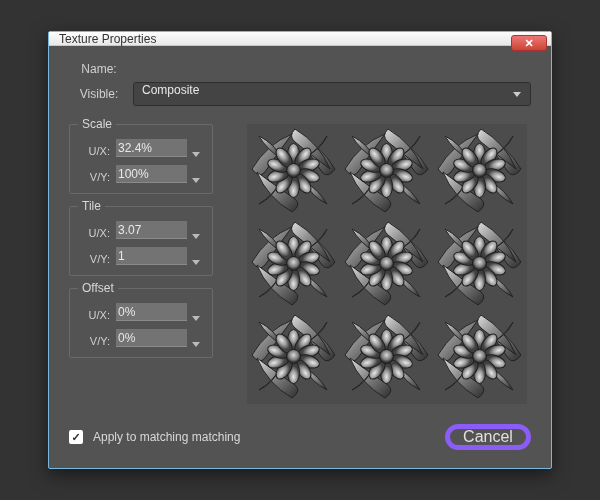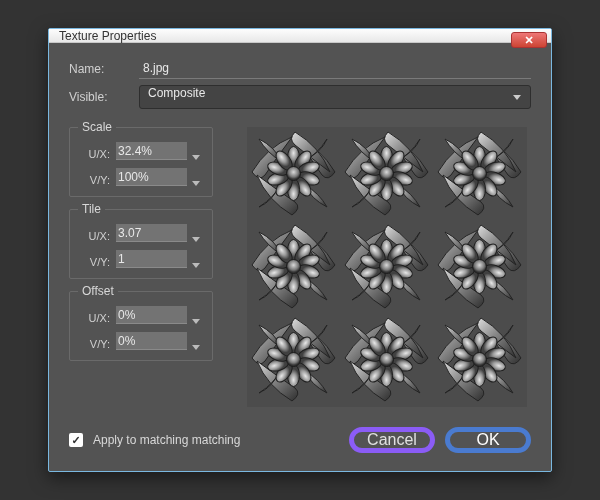--- a/index.html
+++ b/index.html
@@ -3,21 +3,21 @@
 <meta charset="utf-8">
 <style>
   * { box-sizing: border-box; margin: 0; padding: 0; font-family: -apple-system, "Segoe UI", Tahoma, sans-serif; }
   body { background: #333; width: 600px; height: 500px; overflow: hidden; display: flex; align-items: center; justify-content: center; }
   .dialog { width: 504px; background: #535353; border: 1px solid #7ab8e0; box-shadow: 0 6px 18px rgba(0,0,0,.5); border-radius: 2px; }
   .titlebar { height: 14px; background: linear-gradient(#fdfdfd,#e8e8e8); border-bottom: 1px solid #c8c8c8; display: flex; align-items: center; padding: 0 6px; position: relative; color: #333; font-size: 12px; }
   .titlebar .title { margin-left: 4px; }
   .close-btn { position: absolute; right: 4px; top: 3px; width: 36px; height: 16px; background: linear-gradient(#e77,#c43); border: 1px solid #a33; border-radius: 3px; display: flex; align-items: center; justify-content: center; color: #fff; font-size: 11px; font-weight: bold; cursor: pointer; }
   .body { padding: 16px 20px 18px; color: #d8d8d8; font-size: 12px; }
   .row { display: flex; align-items: center; margin-bottom: 6px; }
-  .row .lbl { width: 60px; text-align: left; margin-right: 10px; color: #d0d0d0; }
+  .row .lbl { width: 60px; text-align: center; margin-right: 4px; color: #d0d0d0; }
   .text-input { flex: 1; background: #535353; border: none; border-bottom: 1px solid #7a7a7a; color: #e8e8e8; font-size: 12px; height: 20px; padding: 2px 4px; outline: none; }
   .select { flex: 1; background: #444; border: 1px solid #2e2e2e; border-radius: 3px; color: #e8e8e8; height: 24px; padding: 0 24px 0 8px; position: relative; display: flex; align-items: flex-start; }
   .select::after { content: ""; position: absolute; right: 9px; top: 9px; width: 0; height: 0; border-left: 4px solid transparent; border-right: 4px solid transparent; border-top: 5px solid #ccc; }
   .main { display: flex; margin-top: 18px; gap: 34px; }
   .controls { width: 144px; display: flex; flex-direction: column; gap: 12px; }
   .group { border: 1px solid #6a6a6a; border-radius: 2px; padding: 8px 10px 10px; position: relative; }
   .group .gtitle { position: absolute; top: -8px; left: 8px; background: #535353; padding: 0 4px; color: #d8d8d8; font-size: 12px; }
   .grow { display: flex; align-items: flex-end; margin-top: 8px; }
   .grow:first-of-type { margin-top: 6px; }
   .grow .glbl { width: 30px; text-align: right; margin-right: 6px; color: #d0d0d0; font-size: 11px; }
@@ -39,21 +39,20 @@
   <div class="titlebar">
     <span class="title">Texture Properties</span>
     <div class="close-btn">
       <span>✕</span>
     </div>
   </div>
   <div class="body">
 
     <div class="row">
       <span class="lbl">Name:</span>
-      <div class="text-input">8.jpg</div>
     </div>
     <div class="row">
       <span class="lbl">Visible:</span>
       <div class="select">
         <span>Composite</span>
       </div>
     </div>
 
     <div class="main">
       <div class="controls">
@@ -154,17 +153,16 @@
           <rect width="280" height="280" fill="url(#floral)"></rect>
         </svg>
       </div>
     </div>
 
     <div class="footer">
       <div class="checkbox">✓</div>
       <span>Apply to matching matching</span>
       <span class="spacer"></span>
       <div class="btn">Cancel</div>
-      <div class="btn primary">OK</div>
     </div>
 
   </div>
 </div>
 
 </body></html>

